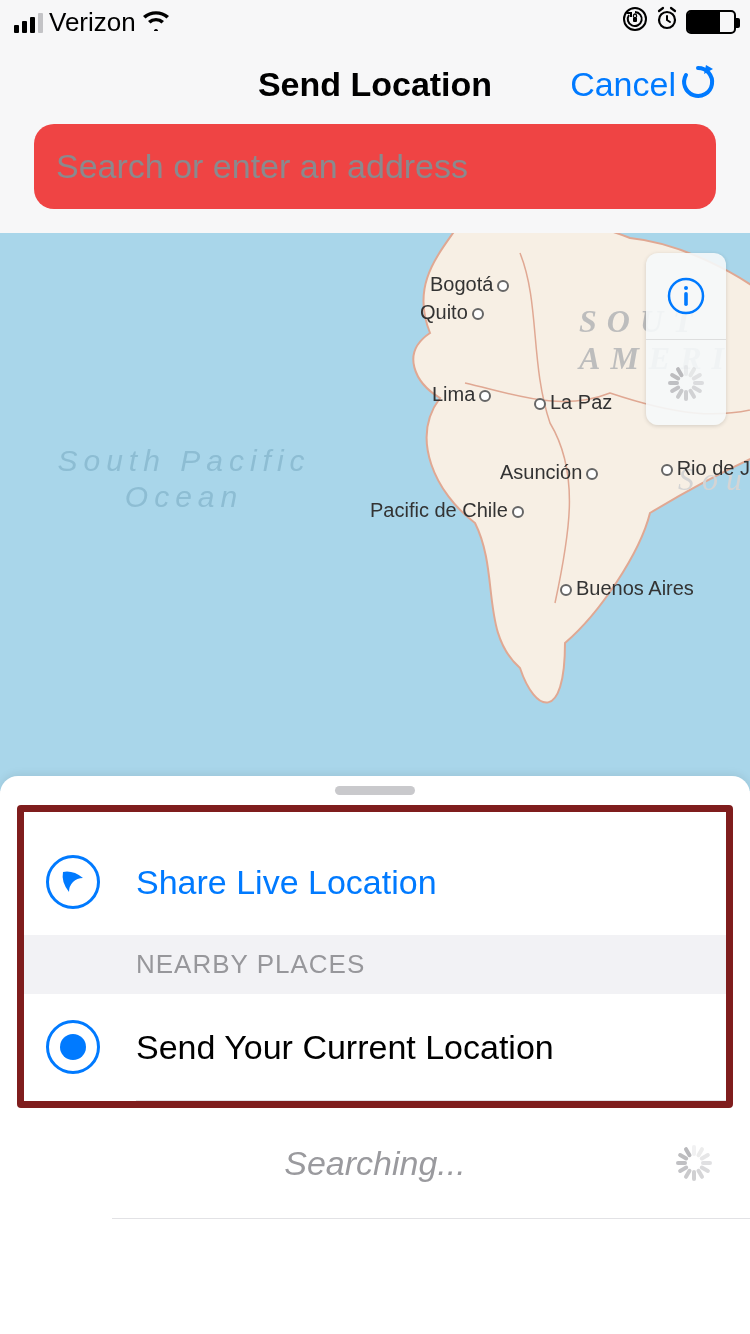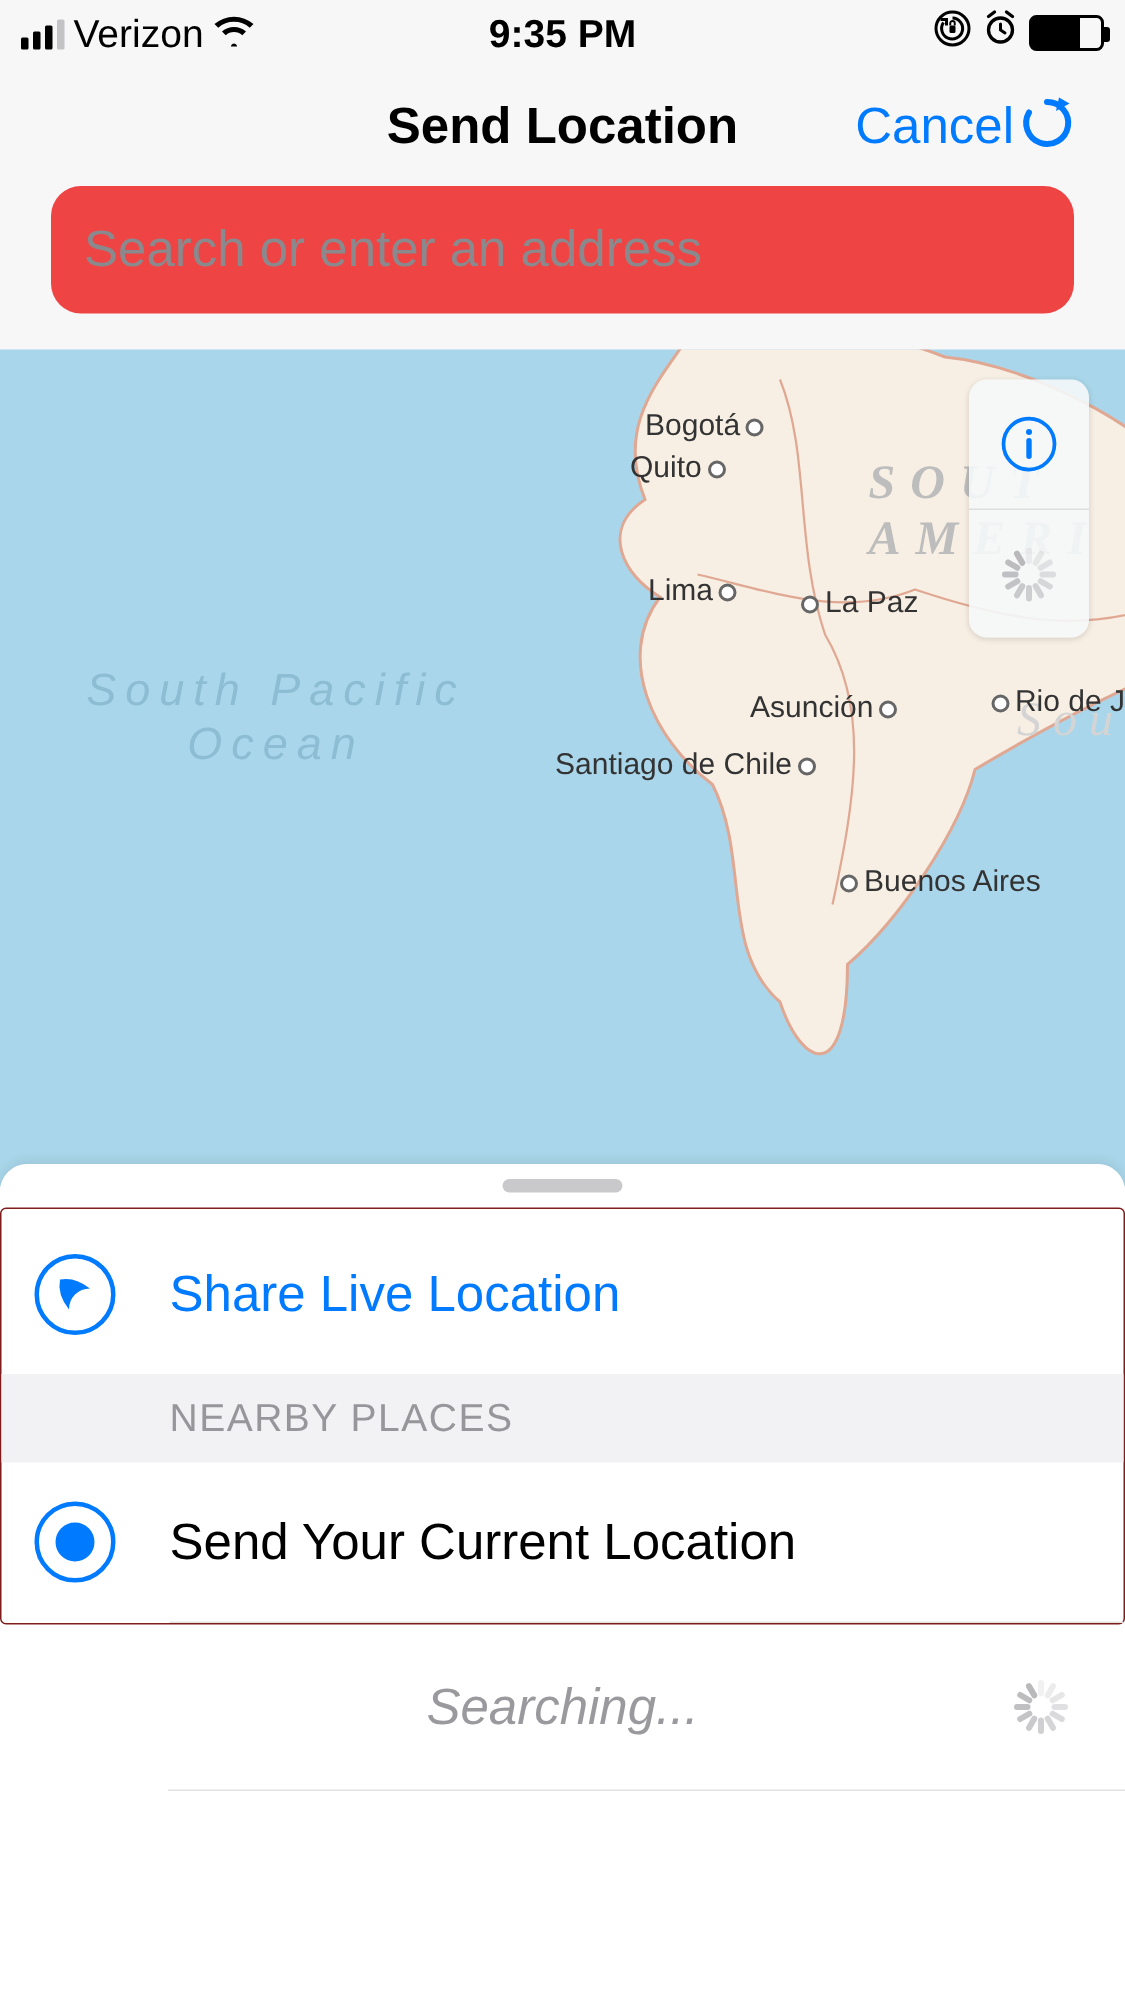--- a/index.html
+++ b/index.html
@@ -40,21 +40,21 @@
   .city{ position:absolute; font-size:20px; color:#333; white-space:nowrap; }
   .city .dot{ display:inline-block; width:12px; height:12px; border:2px solid #666; border-radius:50%; background:#fff; margin:0 4px; vertical-align:middle;}
 
   .map-controls{ position:absolute; right:24px; top:20px; width:80px; background:rgba(245,248,250,0.9); border-radius:12px; box-shadow:0 1px 4px rgba(0,0,0,0.15); overflow:hidden;}
   .map-ctrl{ height:86px; display:flex; align-items:center; justify-content:center; }
   .map-ctrl + .map-ctrl{ border-top:1px solid rgba(0,0,0,0.1);}
 
   
   .sheet{ position:absolute; left:0; right:0; bottom:0; height:558px; background:#fff; border-radius:18px 18px 0 0; box-shadow:0 -2px 8px rgba(0,0,0,0.08);}
   .grabber{ width:80px; height:9px; background:#c9c9cc; border-radius:5px; margin:10px auto 10px auto;}
-  .highlight-box{ border:1px solid #7f1d1d; margin:0 0; border-radius:4px; padding-top:4px;}
+  .highlight-box{ border:7px solid #7f1d1d; margin:0 17px; border-radius:4px; padding-top:17px;}
   .row{ display:flex; align-items:center; height:106px; padding-left:20px; }
   .row-icon{ width:58px; height:58px; flex:0 0 58px; display:flex; align-items:center; justify-content:center;}
   .row-label{ font-size:34px; padding-left:34px; flex:1;}
   .row.share .row-label{ color:#007aff;}
   .circle-outline{ width:54px; height:54px; border:3px solid #007aff; border-radius:50%; display:flex; align-items:center; justify-content:center;}
   .radio-outline{ width:54px; height:54px; border:3px solid #007aff; border-radius:50%; display:flex; align-items:center; justify-content:center;}
   .radio-dot{ width:26px; height:26px; background:#007aff; border-radius:50%;}
   .section-header{ background:#f2f2f5; font-size:26px; color:#97979b; letter-spacing:1px; padding:14px 0 14px 112px;}
   .sep{ height:1px; background:#e2e2e5; margin-left:112px;}
   .sep-full{ height:1px; background:#e2e2e5; margin-left:112px;}
@@ -90,21 +90,20 @@
         <span></span>
         <span></span>
     </div>
     <span>Verizon</span>
     <span class="wifi-icon">
       <svg width="28" height="22" viewBox="0 0 28 22">
           <path d="M14 20 a2 2 0 1 0 0.001 0 M6 12 a12 12 0 0 1 16 0 l-2.5 2.5 a8 8 0 0 0-11 0z M1 7 a20 20 0 0 1 26 0 l-2.5 2.5 a16 16 0 0 0-21 0z" fill="#000"></path>
         </svg>
     </span>
   </div>
-  <div class="sb-center">9:35 PM</div>
   <div class="sb-right">
     <span>
       <svg width="26" height="26" viewBox="0 0 26 26">
           <circle cx="13" cy="13" r="11" fill="none" stroke="#000" stroke-width="2"></circle>
           <path d="M13 6 a7 7 0 1 1-6 3" fill="none" stroke="#000" stroke-width="2"></path>
           <path d="M5 7 l4 0 l0 4" fill="none" stroke="#000" stroke-width="2"></path>
           <rect x="11" y="11" width="4" height="5" rx="1" fill="#000"></rect>
           <path d="M11.5 11 v-1.5 a1.5 1.5 0 0 1 3 0 V11" fill="none" stroke="#000" stroke-width="1.3"></path>
         </svg>
     </span>
@@ -147,21 +146,21 @@
   <div class="sa-label">
     <span>SOUT</span><br><span>AMERI</span>
   </div>
   <div class="sa-label2">Sou</div>
 
   <div class="city" style="left:430px; top:40px;"><span>Bogotá</span><span class="dot"></span></div>
   <div class="city" style="left:420px; top:68px;"><span>Quito</span><span class="dot"></span></div>
   <div class="city" style="left:432px; top:150px;"><span>Lima</span><span class="dot"></span></div>
   <div class="city" style="left:530px; top:158px;"><span class="dot"></span><span>La Paz</span></div>
   <div class="city" style="left:500px; top:228px;"><span>Asunción</span><span class="dot"></span></div>
-  <div class="city" style="left:370px; top:266px;"><span>Santiago de Chile</span><span class="dot"></span></div>
+  <div class="city" style="left:370px; top:266px;"><span>Pacific de Chile</span><span class="dot"></span></div>
   <div class="city" style="left:556px; top:300px;margin-top:44px;"><span class="dot"></span><span>Buenos Aires</span></div>
   <div class="city" style="right:0; top:224px;"><span class="dot"></span><span>Rio de J</span></div>
 
   <div class="map-controls">
     <div class="map-ctrl">
       <svg width="40" height="40" viewBox="0 0 40 40">
           <circle cx="20" cy="20" r="17" fill="none" stroke="#007aff" stroke-width="2.5"></circle>
           <circle cx="20" cy="12" r="2" fill="#007aff"></circle>
           <rect x="18.2" y="16" width="3.6" height="14" rx="1.8" fill="#007aff"></rect>
         </svg>

